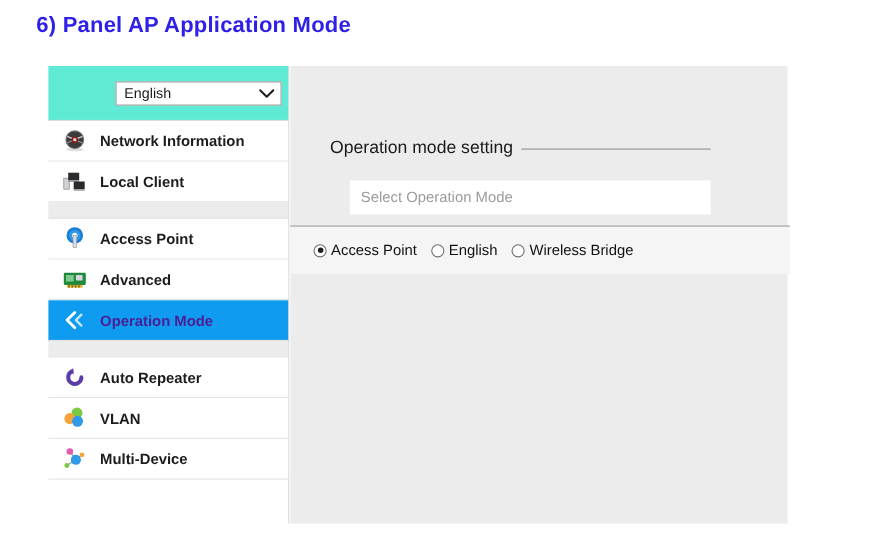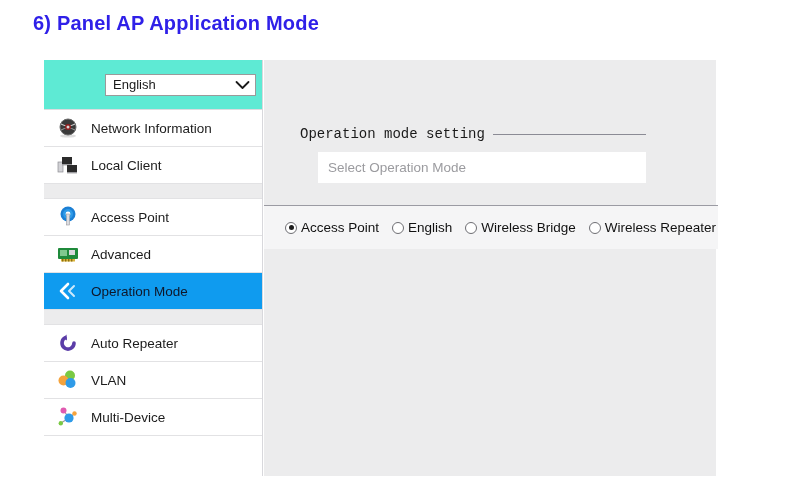--- a/index.html
+++ b/index.html
@@ -87,23 +87,24 @@
     align-items: center;
     padding-left: 13px;
     background: #ffffff;
     cursor: pointer;
   }
   .nav-item .nav-label {
     font-size: 13.5px;
     color: #1c1c1c;
     margin-left: 12px;
     white-space: nowrap;
+    font-weight: bold;
   }
   .nav-item.active { background: #0f9bef; }
-  .nav-item.active .nav-label { color: #0f172a; }
+  .nav-item.active .nav-label { color: #4c1d95; }
 
   .nav-spacer {
     height: 15px;
     background: #ececed;
     border-bottom: 1px solid #e2e2e4;
     box-sizing: border-box;
   }
 
   .nav-icon {
     width: 22px;
@@ -126,33 +127,32 @@
     position: absolute;
     left: 36px;
     top: 66px;
     width: 346px;
   }
 
   #fieldset-legend {
     display: flex;
     align-items: center;
     gap: 8px;
-    font-size: 14px;
+    font-size: 16px;
     color: #1a1a1a;
     white-space: nowrap;
-    font-family: Liberation Mono, monospace;
   }
   #fieldset-legend .rule {
     flex: 1 1 auto;
     height: 1px;
     background: #8b8b95;
   }
 
   #mode-field {
-    margin-top: 10px;
+    margin-top: 20px;
     margin-left: 18px;
     width: 328px;
     height: 31px;
     background: #ffffff;
     display: flex;
     align-items: center;
     padding-left: 10px;
     box-sizing: border-box;
     font-size: 13.5px;
     color: #9b9b9f;
@@ -360,21 +360,17 @@
       <label class="radio-opt">
         <span class="radio-dot"></span>
         <span>English</span>
       </label>
 
       <label class="radio-opt">
         <span class="radio-dot"></span>
         <span>Wireless Bridge</span>
       </label>
 
-      <label class="radio-opt">
-        <span class="radio-dot"></span>
-        <span>Wireless Repeater</span>
-      </label>
 
     </div>
 
   </div>
 </div>
 
 </body></html>

